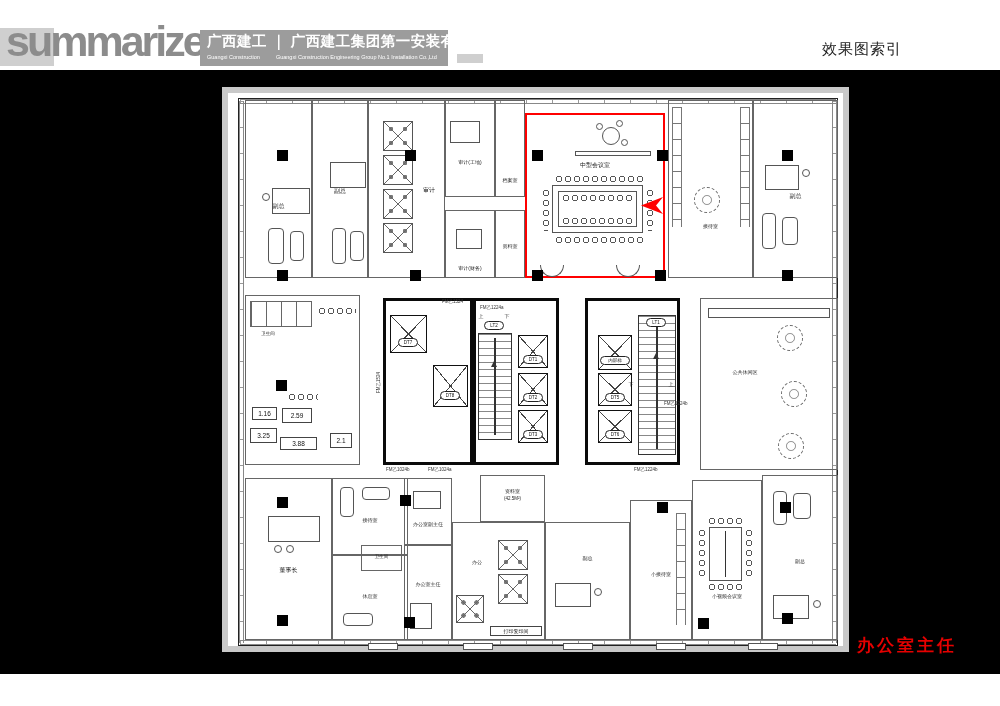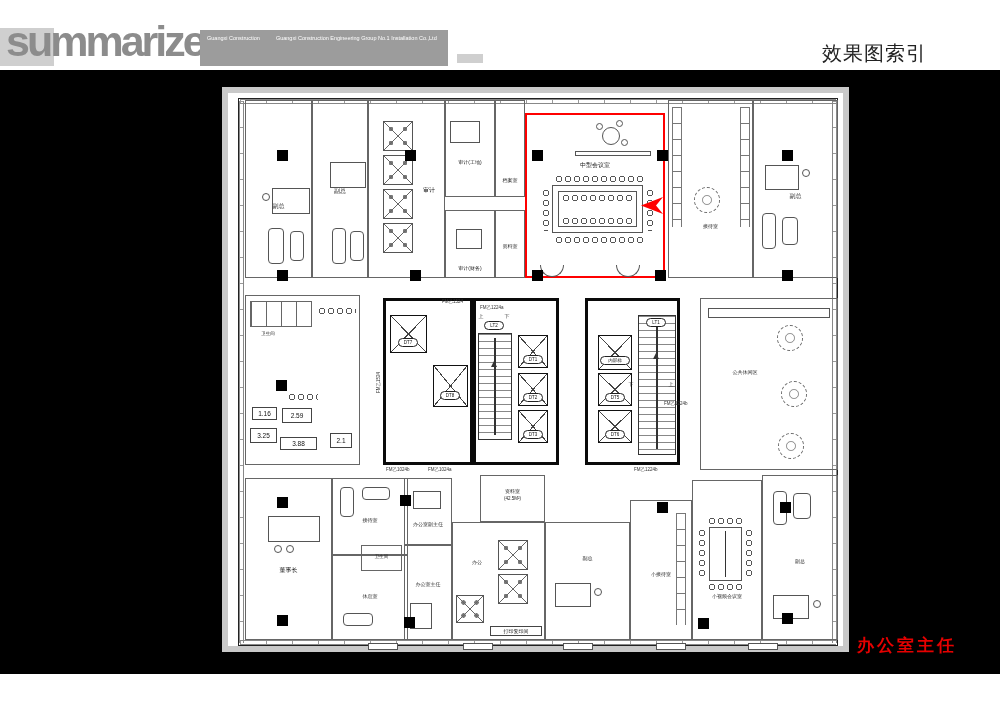--- a/index.html
+++ b/index.html
@@ -6,21 +6,21 @@
   body{width:1000px;height:706px;position:relative;background:#fff;
        font-family:"Liberation Sans","DejaVu Sans",sans-serif;overflow:hidden}
   .abs{position:absolute;box-sizing:border-box}
   
   #hdr-graybox{left:0;top:28px;width:54px;height:38px;background:#cfcfcf}
   #logo{left:6px;top:20px;font-size:43px;font-weight:bold;color:#8c8c8c;letter-spacing:-3px;line-height:1}
   #company{left:200px;top:30px;width:248px;height:36px;background:#9c9c9c;color:#fff;padding:2px 7px}
   #company .cn{font-size:14.5px;font-weight:bold;white-space:nowrap;letter-spacing:.5px}
   #company .en{display:flex;gap:16px;font-size:5.5px;margin-top:3px;white-space:nowrap}
   #chip{left:457px;top:54px;width:26px;height:9px;background:#cfcfcf}
-  #idx-title{left:822px;top:40px;font-size:20px;color:#222;letter-spacing:1px}
+  #idx-title{left:822px;top:40px;font-size:15px;color:#222;letter-spacing:1px}
   
   #blackband{left:0;top:70px;width:1000px;height:604px;background:#000}
   #sheet{left:228px;top:93px;width:615px;height:553px;background:#fff;box-shadow:0 0 0 6px #c9c9c9}
   #floor-label{left:857px;top:634px;font-size:17px;font-weight:bold;color:#e60000;letter-spacing:3px}
   
   .bld{border:1.5px solid #222}
   .win{background:repeating-linear-gradient(90deg,#999 0 1px,transparent 1px 26px);border-top:1px solid #888;border-bottom:1px solid #888}
   .winv{background:repeating-linear-gradient(180deg,#999 0 1px,transparent 1px 26px);border-left:1px solid #888;border-right:1px solid #888}
   .room{border:1px solid #666}
   .lbl{font-size:6px;color:#222;text-align:center;line-height:1.25}
@@ -55,20 +55,21 @@
   .fm{font-size:4.5px;color:#333;white-space:nowrap}
   .num{border:1px solid #444;font-size:6.5px;color:#111;display:flex;align-items:center;justify-content:center}
   .stub{border:1px solid #555;background:#fff}
 </style>
 </head>
 <body>
 
 <div class="abs" id="hdr-graybox"></div>
 <div class="abs" id="logo">summarize</div>
 <div class="abs" id="company">
+  <div class="cn">广西建工 ｜ 广西建工集团第一安装有限公司</div>
   <div class="en">
     <span>Guangxi Construction</span>
     <span>Guangxi Construction Engineering Group No.1 Installation Co.,Ltd</span>
   </div>
 </div>
 <div class="abs" id="chip"></div>
 <div class="abs" id="idx-title">效果图索引</div>
 
 <div class="abs" id="blackband"></div>
 <div class="abs" id="sheet">

